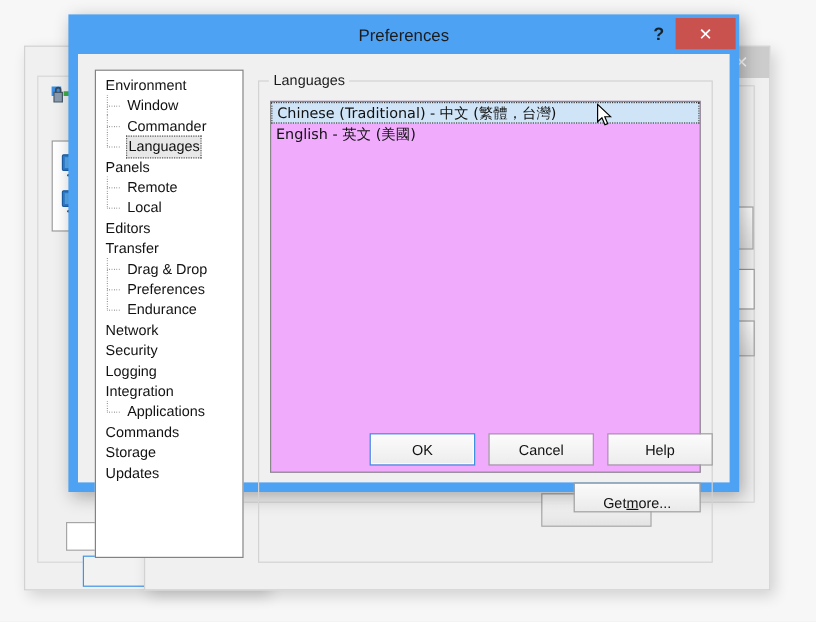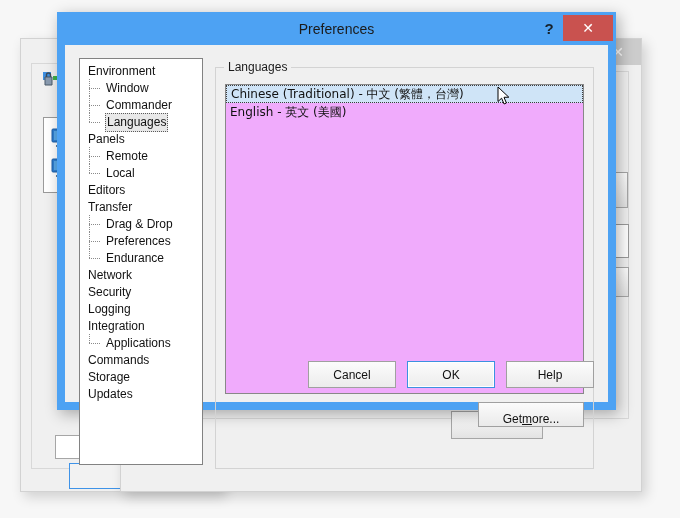--- a/index.html
+++ b/index.html
@@ -315,25 +315,25 @@
         </div>
 
       <div id="getmore">
         <span>Get </span>
           <span class="acc">m</span>
           <span>ore...</span>
       </div>
     </div>
 
     <div id="btnbar">
+      <div class="dlg-btn default">
+        <span>OK</span>
+      </div>
       <div class="dlg-btn">
         <span>Cancel</span>
-      </div>
-      <div class="dlg-btn default">
-        <span>OK</span>
       </div>
       <div class="dlg-btn">
         <span>Help</span>
       </div>
     </div>
   </div>
 </div>
 
 <svg id="cursor" viewBox="0 0 14 20">
   <path d="M1 1 L1 15.5 L4.6 12.2 L7.1 18 L9.4 17 L7 11.3 L11.8 11.2 Z" fill="#ffffff" stroke="#000000" stroke-width="1"></path>

